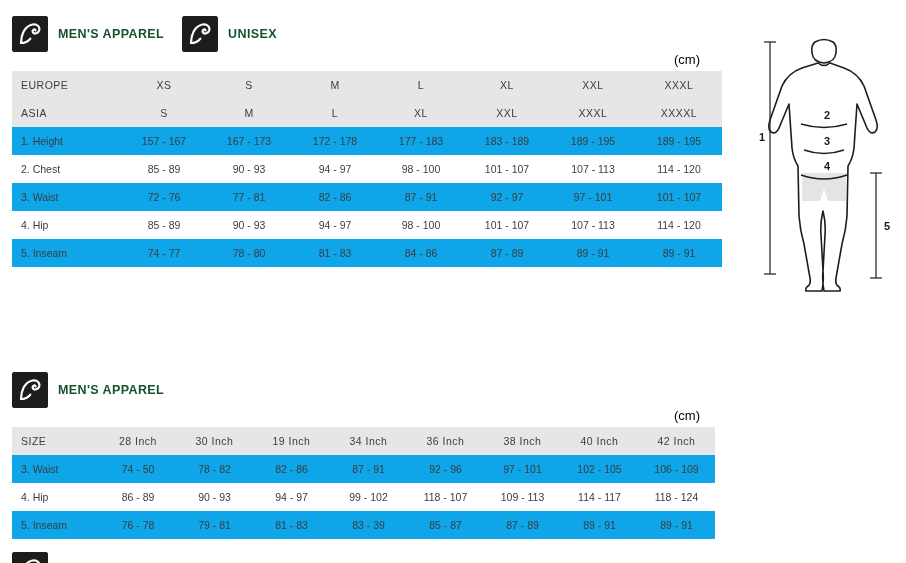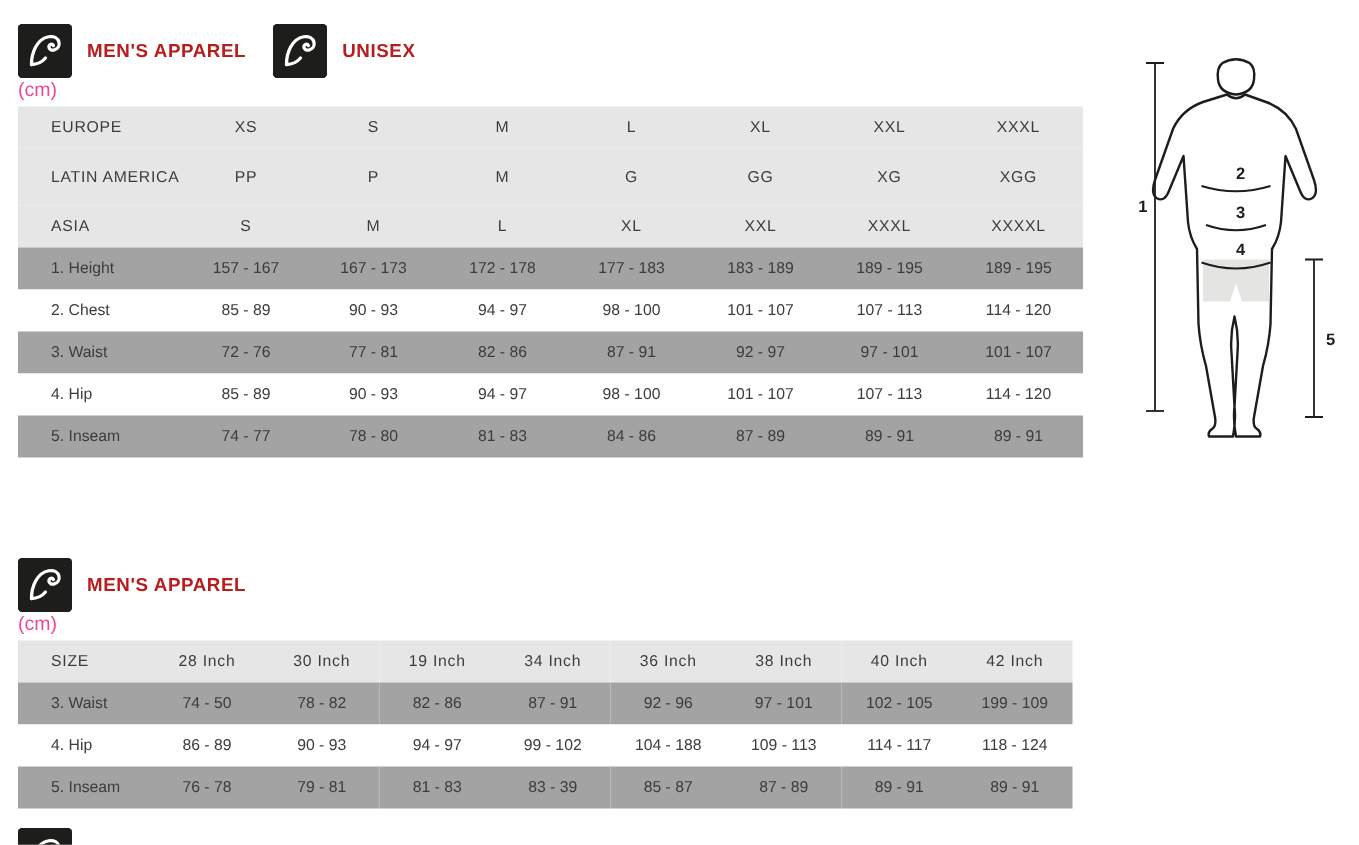--- a/index.html
+++ b/index.html
@@ -29,58 +29,58 @@
     background: #1d1d1b;
     border-radius: 3px;
     position: relative;
     flex: 0 0 auto;
   }
   .brand-badge svg { display: block; }
   .brand-label {
     font-size: 12.5px;
     font-weight: bold;
     letter-spacing: 0.4px;
-    color: #b91c1c;
+    color: #14532d;
   }
 
   
   .unit-label {
-    text-align: left;
+    text-align: right;
     font-size: 13px;
-    color: #ec4899;
+    color: #000000;
     padding-right: 12px;
   }
   table.size-table {
     border-collapse: collapse;
     width: 100%;
     table-layout: fixed;
   }
   table.size-table td, table.size-table th {
     text-align: center;
     font-size: 10.5px;
     color: #3c3c3c;
     padding: 0;
     height: 28px;
     vertical-align: middle;
     font-weight: normal;
   }
   table.size-table .label-cell {
     text-align: left;
-    padding-left: 22px;
+    padding-left: 9px;
   }
   .row-head {
     background: #e6e6e6;
     font-weight: bold;
     letter-spacing: 0.5px;
     font-size: 10px;
     color: #2b2b2b;
   }
   .row-head td { font-weight: bold; }
   .row-head.tall td { height: 38px; }
-  .row-alt { background: #a3a3a3; }
+  .row-alt { background: #0ea5e9; }
   .row-white { background: #ffffff; }
   .row-head .label-cell { text-transform: uppercase; }
 
   
   .section { position: absolute; }
   #section-unisex { left: 12px; top: 16px; width: 700px; }
   #section-mens   { left: 12px; top: 372px; width: 700px; }
   #section-third  { left: 12px; top: 552px; width: 700px; }
 
   .table-wrap { margin-top: 4px; }
@@ -137,30 +137,20 @@
       <tbody>
         <tr class="row-head">
           <td class="label-cell">EUROPE</td>
           <td>XS</td>
           <td>S</td>
           <td>M</td>
           <td>L</td>
           <td>XL</td>
           <td>XXL</td>
           <td>XXXL</td>
-        </tr>
-        <tr class="row-head tall">
-          <td class="label-cell">LATIN AMERICA</td>
-          <td>PP</td>
-          <td>P</td>
-          <td>M</td>
-          <td>G</td>
-          <td>GG</td>
-          <td>XG</td>
-          <td>XGG</td>
         </tr>
         <tr class="row-head">
           <td class="label-cell">ASIA</td>
           <td>S</td>
           <td>M</td>
           <td>L</td>
           <td>XL</td>
           <td>XXL</td>
           <td>XXXL</td>
           <td>XXXXL</td>
@@ -262,29 +252,29 @@
         </tr>
         <tr class="row-alt">
           <td class="label-cell">3. Waist</td>
           <td>74 - 50</td>
           <td>78 - 82</td>
           <td>82 - 86</td>
           <td>87 - 91</td>
           <td>92 - 96</td>
           <td>97 - 101</td>
           <td>102 - 105</td>
-          <td>199 - 109</td>
+          <td>106 - 109</td>
         </tr>
         <tr class="row-white">
           <td class="label-cell">4. Hip</td>
           <td>86 - 89</td>
           <td>90 - 93</td>
           <td>94 - 97</td>
           <td>99 - 102</td>
-          <td>104 - 188</td>
+          <td>118 - 107</td>
           <td>109 - 113</td>
           <td>114 - 117</td>
           <td>118 - 124</td>
         </tr>
         <tr class="row-alt">
           <td class="label-cell">5. Inseam</td>
           <td>76 - 78</td>
           <td>79 - 81</td>
           <td>81 - 83</td>
           <td>83 - 39</td>

